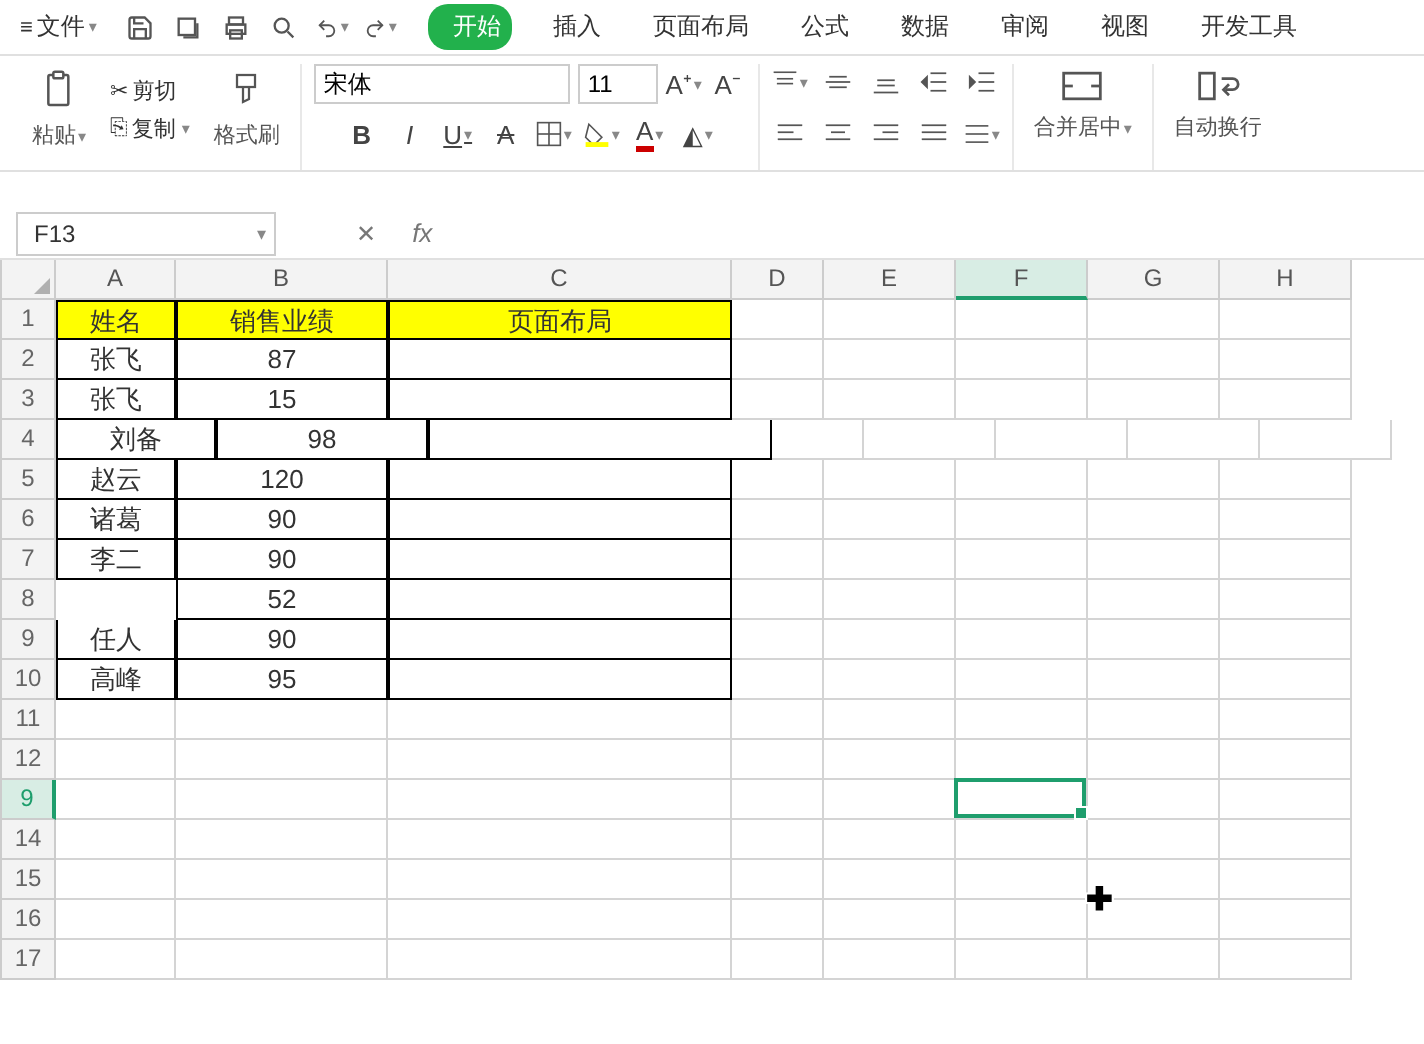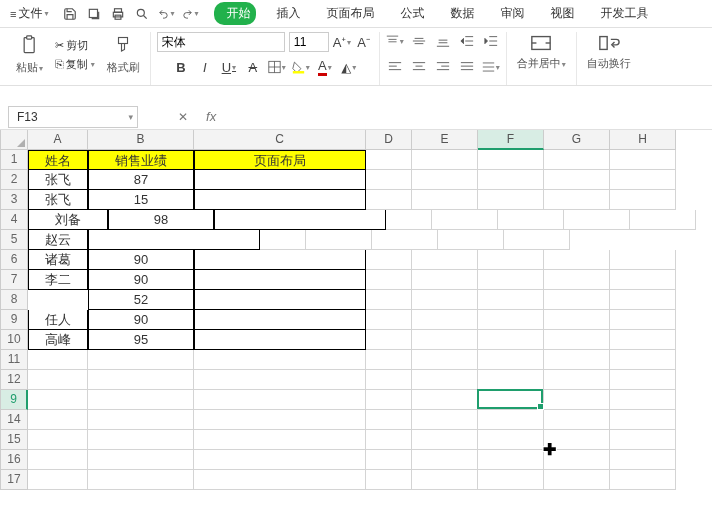--- a/index.html
+++ b/index.html
@@ -355,20 +355,21 @@
       <div class="cell bordered" style="width: 172px;"></div>
       <div class="cell" style="width: 46px;"></div>
       <div class="cell" style="width: 66px;"></div>
       <div class="cell" style="width: 66px;"></div>
       <div class="cell" style="width: 66px;"></div>
       <div class="cell" style="width: 66px;"></div>
     </div>
     <div class="row">
       <div class="row-h">5</div>
       <div class="cell bordered" style="width: 60px;">赵云</div>
+      <div class="cell bordered" style="width: 106px;">120</div>
       <div class="cell bordered" style="width: 172px;"></div>
       <div class="cell" style="width: 46px;"></div>
       <div class="cell" style="width: 66px;"></div>
       <div class="cell" style="width: 66px;"></div>
       <div class="cell" style="width: 66px;"></div>
       <div class="cell" style="width: 66px;"></div>
     </div>
     <div class="row">
       <div class="row-h">6</div>
       <div class="cell bordered" style="width: 60px;">诸葛</div>

